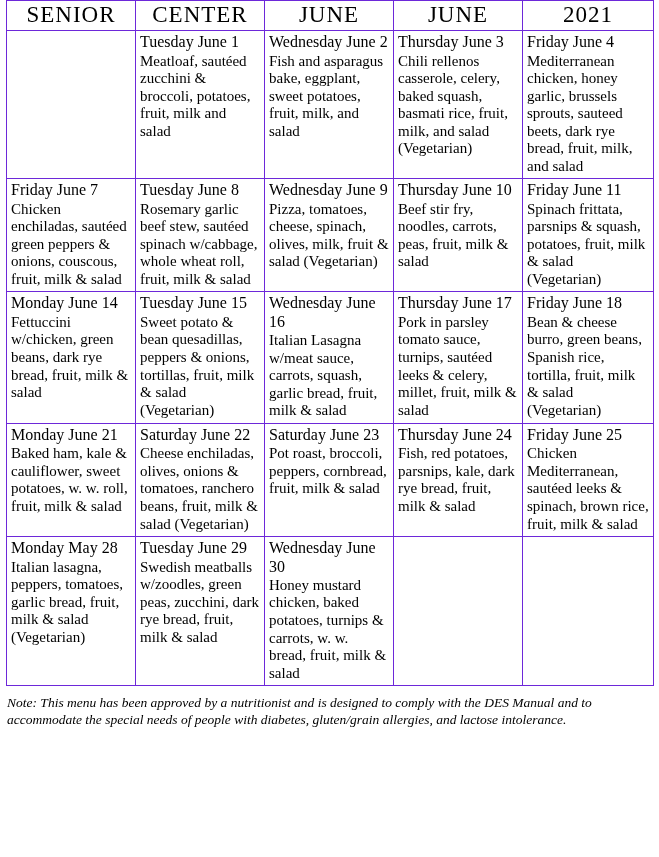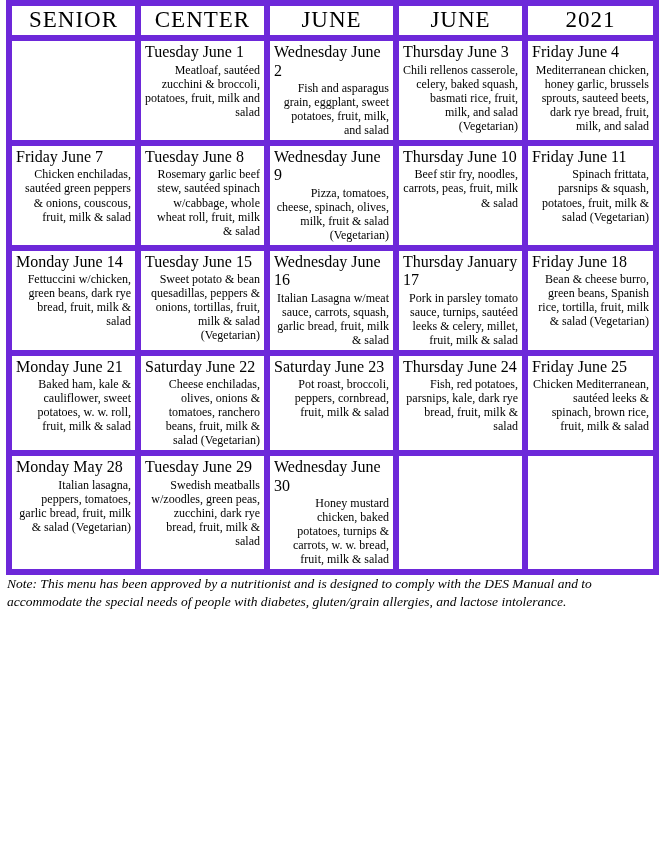--- a/index.html
+++ b/index.html
@@ -20,53 +20,52 @@
     height: 857px;
     box-sizing: border-box;
     padding: 0 6px;
   }
   table.menu {
     width: 647px;
     border-collapse: collapse;
     table-layout: fixed;
   }
   table.menu td, table.menu th {
-    border: 6px solid #6d28d9;
+    border: 1px solid #6d28d9;
     vertical-align: top;
     padding: 2px 4px 3px 4px;
   }
   thead th {
     text-align: center;
     font-family: "Liberation Serif", serif;
     font-weight: normal;
     font-size: 23px;
     letter-spacing: 1px;
     padding: 1px 2px 3px 2px;
     line-height: 1.05;
   }
   .daylabel {
     font-size: 16px;
     line-height: 1.15;
     display: block;
     margin-bottom: 1px;
   }
   .items {
-    font-size: 12px;
+    font-size: 15px;
     line-height: 1.17;
     display: block;
-    text-align: right;
   }
   col.c1 { width: 129px; }
   col.c2 { width: 129px; }
   col.c3 { width: 129px; }
   col.c4 { width: 129px; }
   col.c5 { width: 131px; }
   td.empty { }
   .note {
-    margin-top: 0;
+    margin-top: 8px;
     font-size: 13.5px;
     font-style: italic;
     line-height: 1.28;
     font-family: "Liberation Serif", serif;
     padding-left: 1px;
   }
 </style>
 </head>
 <body>
 
@@ -90,21 +89,21 @@
     </thead>
     <tbody>
       <tr>
         <td class="empty"></td>
         <td>
           <span class="daylabel">Tuesday June 1</span>
           <span class="items">Meatloaf, sautéed zucchini &amp; broccoli, potatoes, fruit, milk and salad</span>
         </td>
         <td>
           <span class="daylabel">Wednesday June 2</span>
-          <span class="items">Fish and asparagus grain, eggplant, sweet potatoes, fruit, milk, and salad</span>
+          <span class="items">Fish and asparagus bake, eggplant, sweet potatoes, fruit, milk, and salad</span>
         </td>
         <td>
           <span class="daylabel">Thursday June 3</span>
           <span class="items">Chili rellenos casserole, celery, baked squash, basmati rice, fruit, milk, and salad (Vegetarian)</span>
         </td>
         <td>
           <span class="daylabel">Friday June 4</span>
           <span class="items">Mediterranean chicken, honey garlic, brussels sprouts, sauteed beets, dark rye bread, fruit, milk, and salad</span>
         </td>
       </tr>
@@ -137,21 +136,21 @@
         </td>
         <td>
           <span class="daylabel">Tuesday June 15</span>
           <span class="items">Sweet potato &amp; bean quesadillas, peppers &amp; onions, tortillas, fruit, milk &amp; salad (Vegetarian)</span>
         </td>
         <td>
           <span class="daylabel">Wednesday June 16</span>
           <span class="items">Italian Lasagna w/meat sauce, carrots, squash, garlic bread, fruit, milk &amp; salad</span>
         </td>
         <td>
-          <span class="daylabel">Thursday January 17</span>
+          <span class="daylabel">Thursday June 17</span>
           <span class="items">Pork in parsley tomato sauce, turnips, sautéed leeks &amp; celery, millet, fruit, milk &amp; salad</span>
         </td>
         <td>
           <span class="daylabel">Friday June 18</span>
           <span class="items">Bean &amp; cheese burro, green beans, Spanish rice, tortilla, fruit, milk &amp; salad (Vegetarian)</span>
         </td>
       </tr>
       <tr>
         <td>
           <span class="daylabel">Monday June 21</span>

